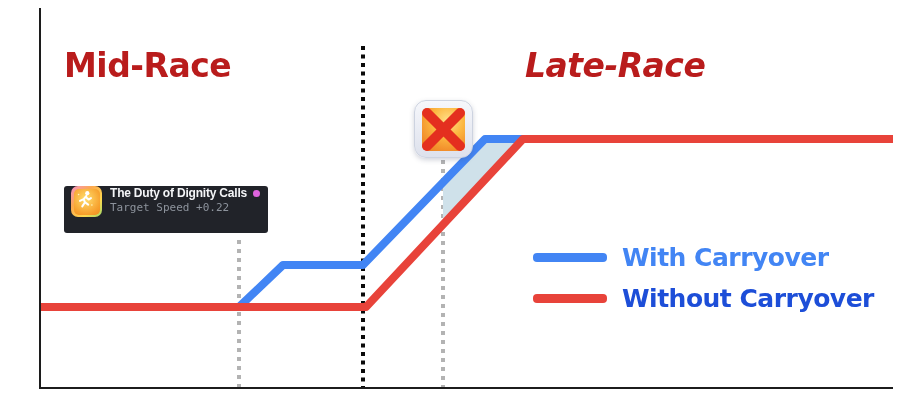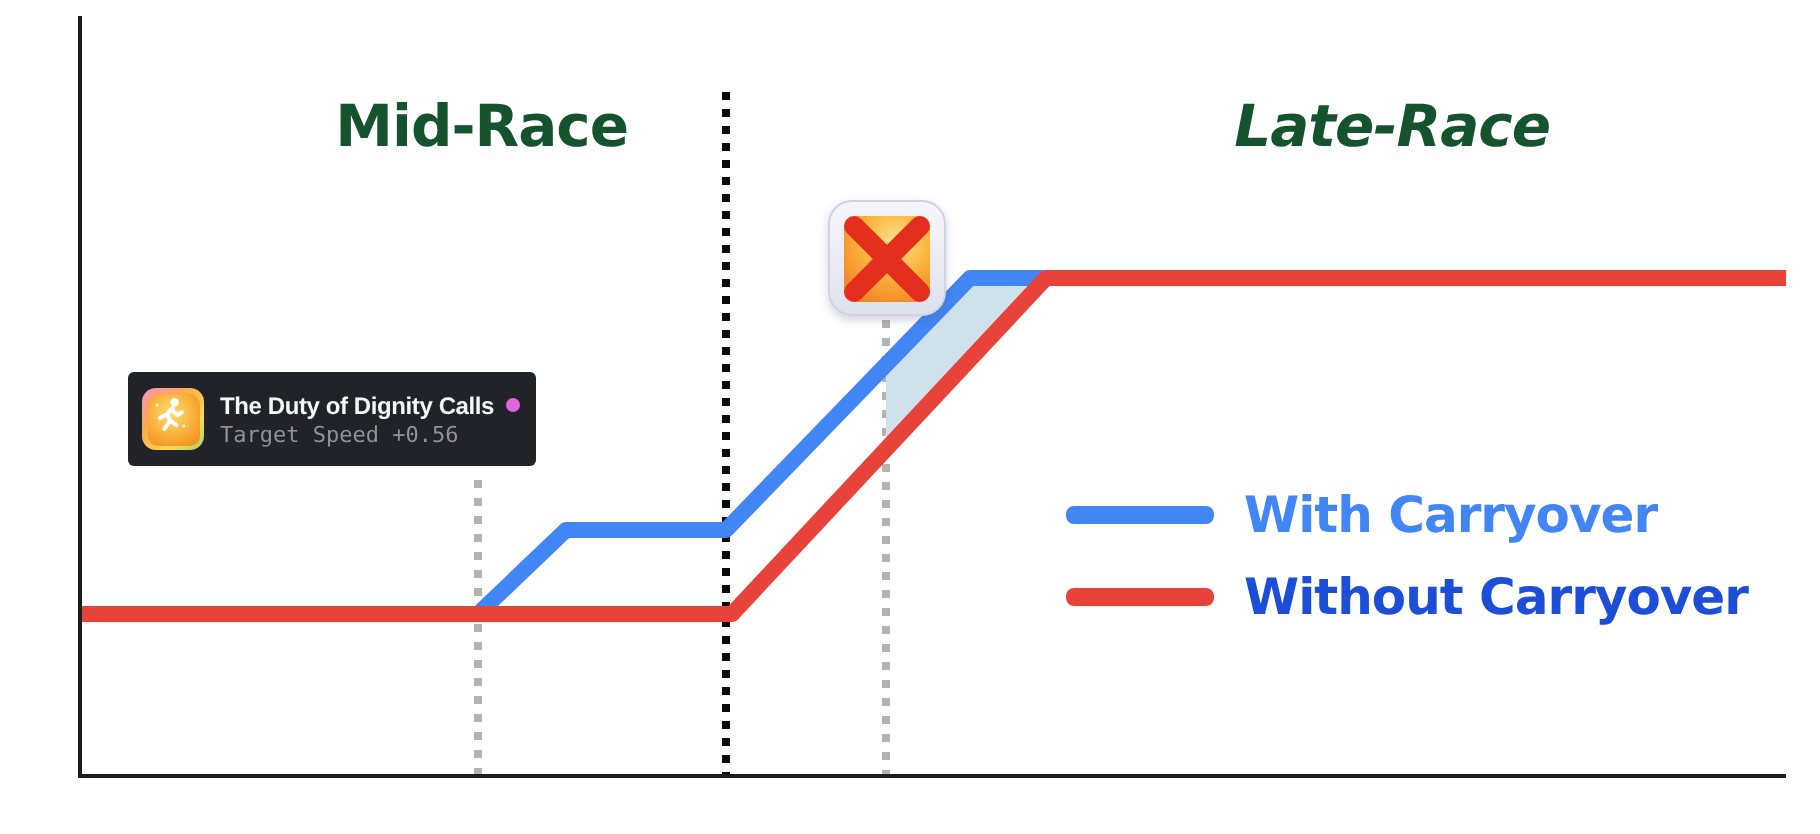--- a/index.html
+++ b/index.html
@@ -1,32 +1,32 @@
 <!DOCTYPE html>
 <html><head>
 <meta charset="utf-8">
 <style>
   html,body{margin:0;padding:0;background:#ffffff;}
   .stage{position:relative;width:910px;height:417px;background:#fff;overflow:hidden;
          font-family:"DejaVu Sans","Liberation Sans",sans-serif;}
   svg{position:absolute;left:0;top:0;}
-  .phase-label{position:absolute;top:46px;width:250px;text-align:right;
-               font-size:29px;font-weight:700;color:#14532d;letter-spacing:-0.5px;}
+  .phase-label{position:absolute;top:46px;width:250px;text-align:left;
+               font-size:33px;font-weight:700;color:#b91c1c;letter-spacing:-0.5px;}
   #mid-label{left:64px;}
   #late-label{left:525px;font-style:italic;}
 
   
   .legend{position:absolute;left:533px;top:243px;display:flex;flex-direction:column;gap:13px;}
   .legend-row{display:flex;align-items:center;gap:15px;height:28px;}
   .legend-swatch{width:74px;height:9px;border-radius:4px;}
   .legend-label{font-size:25px;font-weight:700;letter-spacing:-0.5px;white-space:nowrap;}
 
   
   .skill-card{position:absolute;left:64px;top:186px;width:204px;height:47px;
-              background:#212329;border-radius:3px;display:flex;align-items:center;
+              background:#212329;border-radius:3px;display:flex;
               padding:0 7px;box-sizing:border-box;gap:8px;}
   .skill-icon{width:31px;height:31px;border-radius:7px;flex:0 0 auto;
               background:linear-gradient(135deg,#f793c9 0%,#fca94e 35%,#ffd84e 70%,#9fd96b 100%);
               padding:2.5px;box-sizing:border-box;}
   .skill-icon-inner{width:100%;height:100%;border-radius:5px;position:relative;
               background:radial-gradient(circle at 45% 38%,#ffdf6e 0%,#f7a02d 70%,#f08a1e 100%);
               display:flex;align-items:center;justify-content:center;}
   .skill-text{display:flex;flex-direction:column;gap:1px;min-width:0;}
   .skill-title-row{display:flex;align-items:center;gap:6px;}
   .skill-title{font-family:"Liberation Sans",sans-serif;font-size:12px;font-weight:700;
@@ -73,21 +73,21 @@
           <circle cx="5" cy="6" r="0.9" fill="#fff3c0"></circle>
           <circle cx="19.5" cy="17.5" r="0.9" fill="#fff3c0"></circle>
         </svg>
       </div>
     </div>
     <div class="skill-text">
       <div class="skill-title-row">
         <span class="skill-title">The Duty of Dignity Calls</span>
         <span class="skill-dot" id="skill-dot" style="background: rgb(223, 100, 222);"></span>
       </div>
-      <span class="skill-effect">Target Speed +0.56</span>
+      <span class="skill-effect">Target Speed +0.22</span>
     </div>
   </div>
 
   <div class="fail-card">
     <div class="fail-inner">
       <svg class="fail-x" width="51" height="51">
         <line id="xline-a" x1="9" y1="9" x2="42" y2="42" stroke-width="10" stroke-linecap="round" stroke="#e42f1f"></line>
         <line id="xline-b" x1="42" y1="9" x2="9" y2="42" stroke-width="10" stroke-linecap="round" stroke="#e42f1f"></line>
       </svg>
     </div>

